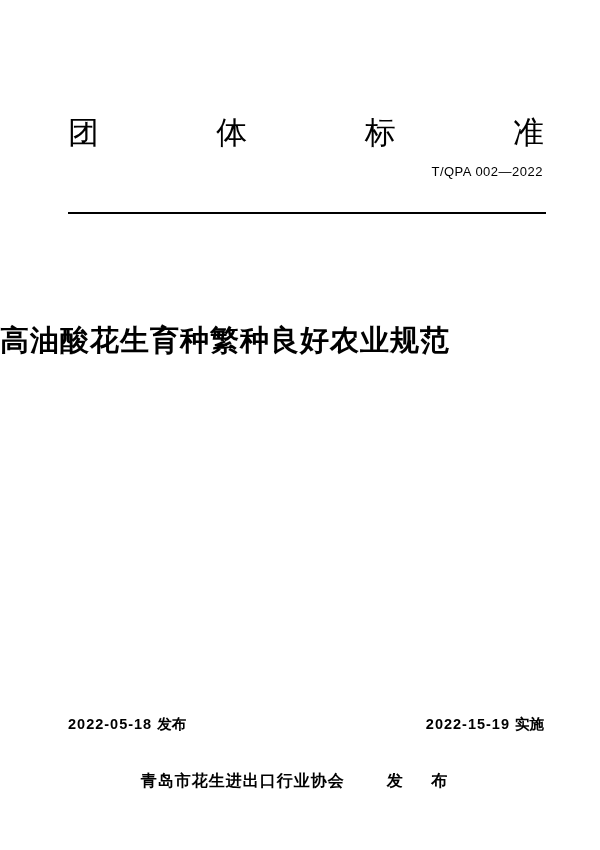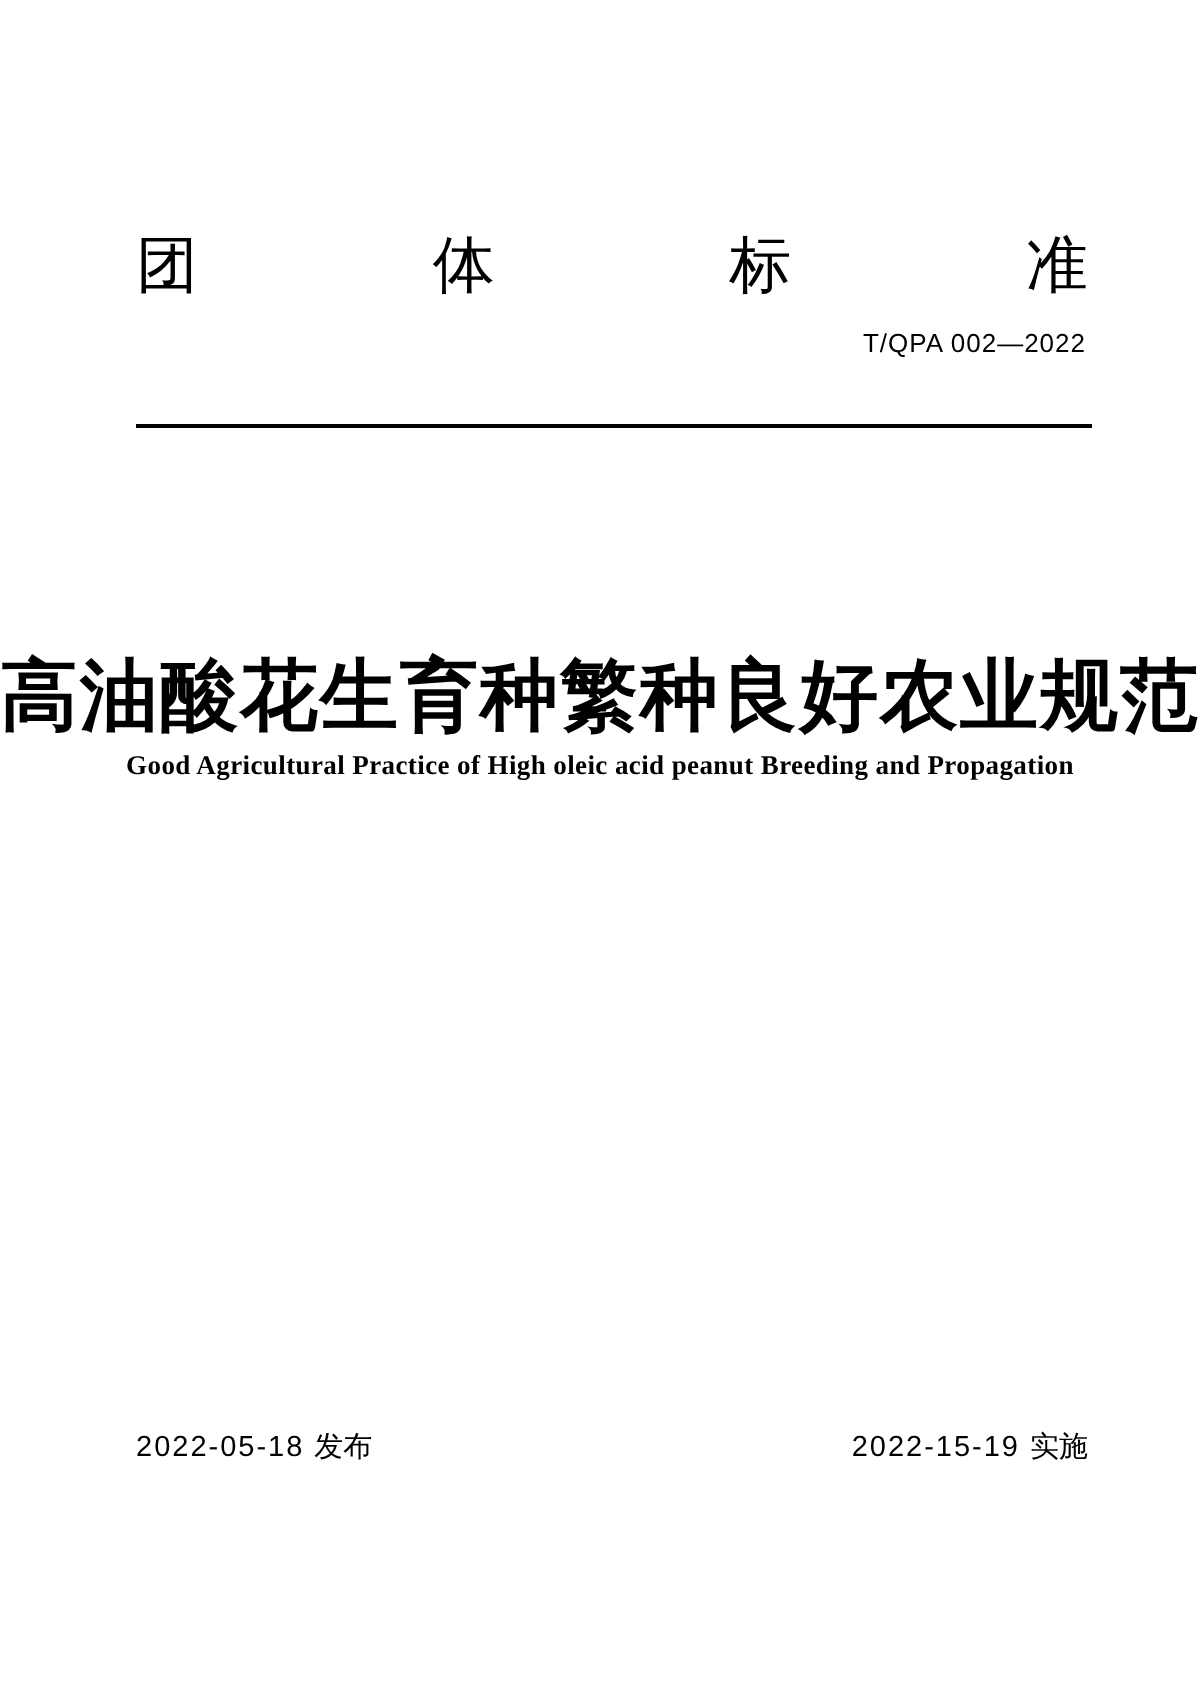--- a/index.html
+++ b/index.html
@@ -70,22 +70,22 @@
     right: 54px;
     border-top: 2px solid #000;
   }
 
   
   .title-cn {
     position: absolute;
     top: 321px;
     left: 0;
     width: 100%;
-    text-align: center;
-    font-size: 39px;
+    text-align: left;
+    font-size: 29px;
     font-weight: bold;
     letter-spacing: 1px;
     white-space: nowrap;
   }
 
   
   .title-en {
     position: absolute;
     top: 375px;
     left: 0;
@@ -101,20 +101,21 @@
   
   .dates-row {
     position: absolute;
     top: 714px;
     left: 68px;
     right: 56px;
     display: flex;
     justify-content: space-between;
     font-size: 14.5px;
     line-height: 20px;
+    font-weight: bold;
   }
   .dates-row .date-num { letter-spacing: 1px; }
   .dates-row .date-label { margin-left: 5px; }
 
   
   .issuer-row {
     position: absolute;
     top: 771px;
     left: 0;
     width: 100%;
@@ -142,25 +143,27 @@
     <span>标</span>
     <span>准</span>
   </div>
 
   <div class="standard-number">T/QPA 002—2022</div>
 
   <div class="rule"></div>
 
   <h1 class="title-cn">高油酸花生育种繁种良好农业规范</h1>
 
-  <div class="title-en">Good Agricultural Practice of High oleic acid peanut Breeding and Propagation</div>
 
   <div class="dates-row">
     <div>
       <span class="date-num">2022-05-18</span><span class="date-label">发布</span>
     </div>
     <div>
       <span class="date-num">2022-15-19</span><span class="date-label">实施</span>
     </div>
   </div>
 
+  <div class="issuer-row">
+    <span>青岛市花生进出口行业协会</span><span class="publish-label">发 布</span>
+  </div>
 
 </div>
 
 </body></html>

